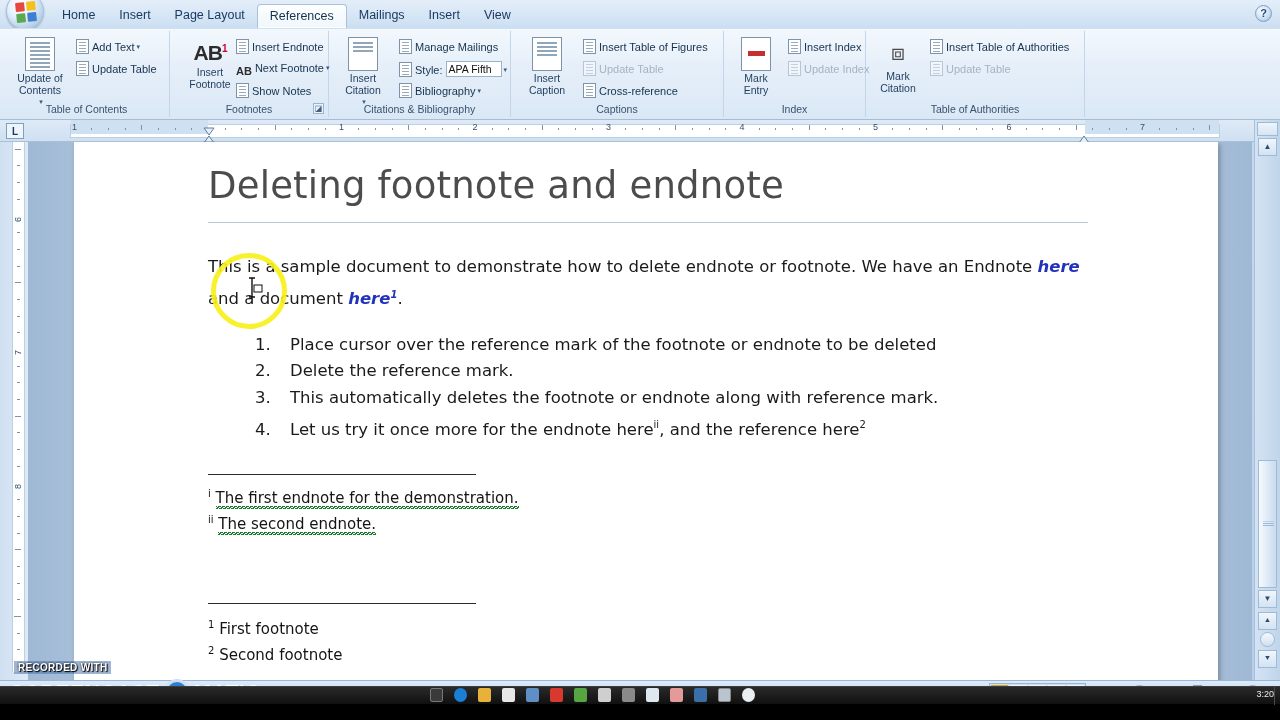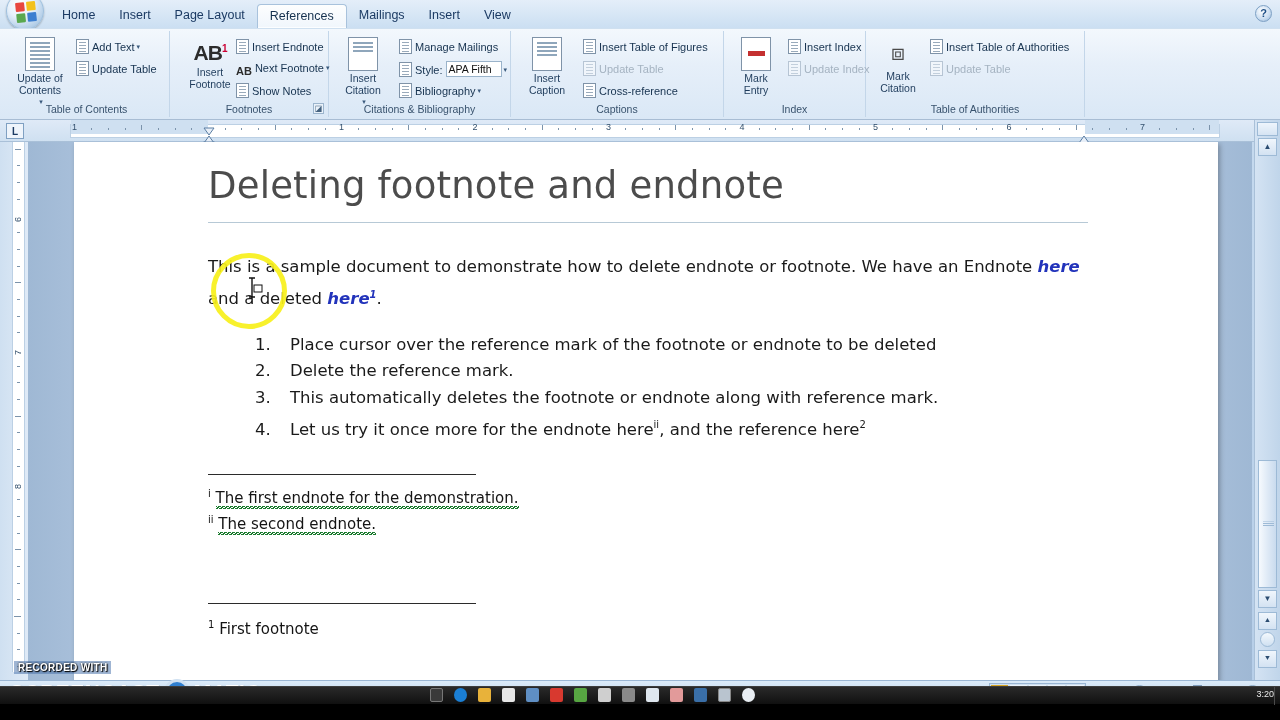--- a/index.html
+++ b/index.html
@@ -579,21 +579,21 @@
     </div>
 
     <div class="docarea">
       <div class="page">
         <div class="page-inner">
 
           <h1 class="doc-title">Deleting footnote and endnote</h1>
           <div class="title-rule"></div>
 
           <p class="body-p">
-            <span>This is a sample document to demonstrate how to delete endnote or footnote. We have an Endnote </span><span class="lnk">here</span><span> and a deleted </span><span class="lnk"><span>here</span><sup>1</sup></span><span>.</span>
+            <span>This is a sample document to demonstrate how to delete endnote or footnote. We have an Endnote </span><span class="lnk">here</span><span> and a document </span><span class="lnk"><span>here</span><sup>1</sup></span><span>.</span>
           </p>
 
           <ol class="steps">
             <li>Place cursor over the reference mark of the footnote or endnote to be deleted</li>
             <li>Delete the reference mark.</li>
             <li>This automatically deletes the footnote or endnote along with reference mark.</li>
             <li><span>Let us try it once more for the endnote here</span><sup style="font-size:10px">ii</sup><span>, and the reference here</span><sup style="font-size:10px">2</sup></li>
           </ol>
 
           <div style="margin-top:30px;">
@@ -606,20 +606,24 @@
               <span class="mk">ii</span>
               <span class="squig">The second endnote.</span>
             </div>
           </div>
 
           <div style="margin-top:68px;">
             <div class="note-sep"></div>
             <div class="notes" style="margin-top:10px;">
               <span class="mk">1</span>
               <span>First footnote</span>
+            </div>
+            <div class="notes">
+              <span class="mk">2</span>
+              <span>Second footnote</span>
             </div>
           </div>
 
         </div>
       </div>
     </div>
 
     <div class="cursor-ring"></div>
     <div class="ibeam">
       <svg width="16" height="22" viewBox="0 0 16 22">

